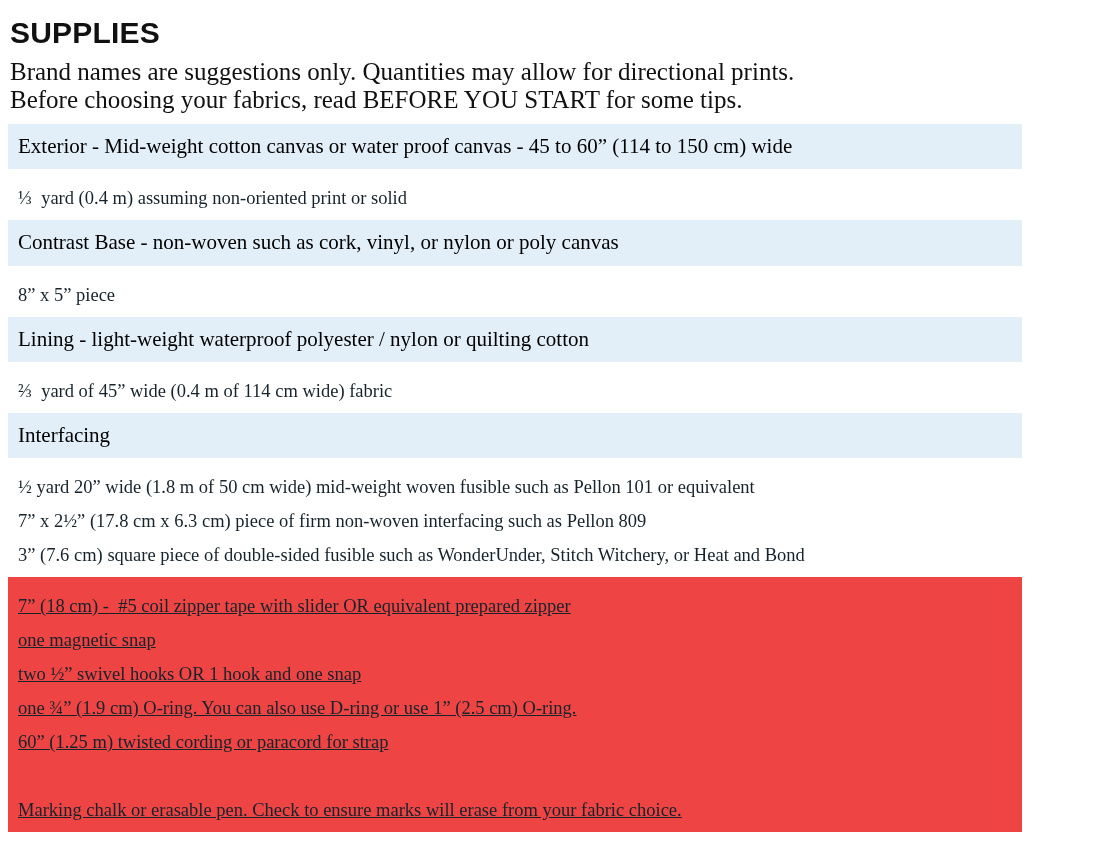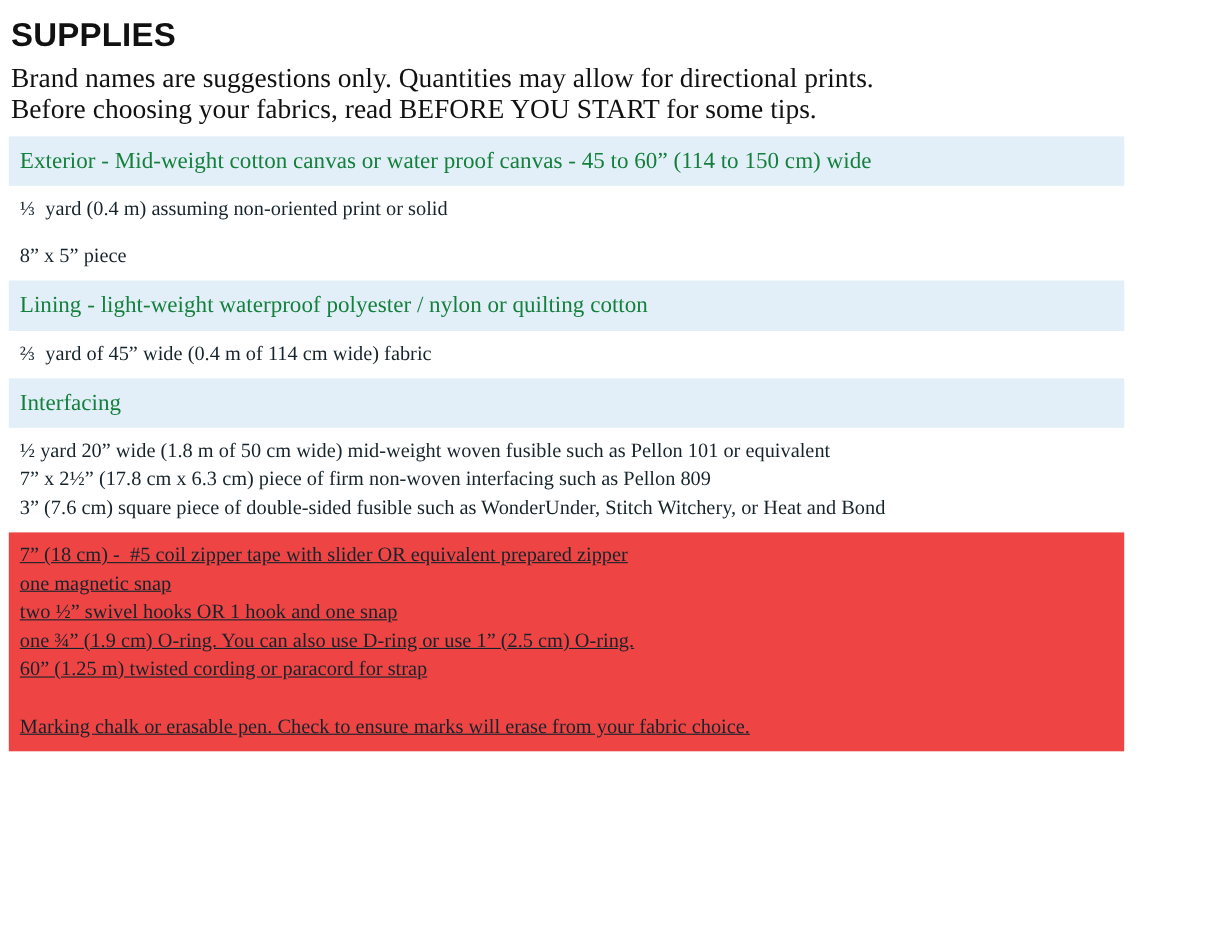--- a/index.html
+++ b/index.html
@@ -32,21 +32,21 @@
     font-size: 25px;
     line-height: 28px;
     color: #111111;
     margin: 0 12px 10px 10px;
     max-width: 1080px;
   }
   .section-header {
     background: #e2eff8;
     font-size: 21px;
     line-height: 1.25;
-    color: #15803d;
+    color: #000000;
     padding: 9px 0 10px 10px;
     margin: 0 4px 0 8px;
     width: 1014px;
     box-sizing: border-box;
   }
   .section-body {
     background: #ffffff;
     font-size: 18.5px;
     line-height: 26px;
     color: #16232b;
@@ -54,39 +54,41 @@
     margin: 0 0 0 8px;
     width: 1014px;
     box-sizing: border-box;
   }
   .section-body.shaded {
     background: #ef4444;
     text-decoration: underline;
   }
   .section-body .line {
     white-space: pre-wrap;
+    margin-top: 8px;
   }
   .section-body .line.blank {
     height: 26px;
   }
 </style>
 </head>
 <body>
 
 <div class="page">
 
   <h1 class="title">SUPPLIES</h1>
 
   <p class="intro">Brand names are suggestions only. Quantities may allow for directional prints. Before choosing your fabrics, read BEFORE YOU START for some tips.</p>
 
   <div class="section-header">Exterior - Mid-weight cotton canvas or water proof canvas - 45 to 60” (114 to 150 cm) wide</div>
   <div class="section-body">
     <div class="line">⅓  yard (0.4 m) assuming non-oriented print or solid</div>
   </div>
 
+  <div class="section-header">Contrast Base - non-woven such as cork, vinyl, or nylon or poly canvas</div>
   <div class="section-body">
     <div class="line">8” x 5” piece</div>
   </div>
 
   <div class="section-header">Lining - light-weight waterproof polyester / nylon or quilting cotton</div>
   <div class="section-body">
     <div class="line">⅔  yard of 45” wide (0.4 m of 114 cm wide) fabric</div>
   </div>
 
   <div class="section-header">Interfacing</div>

